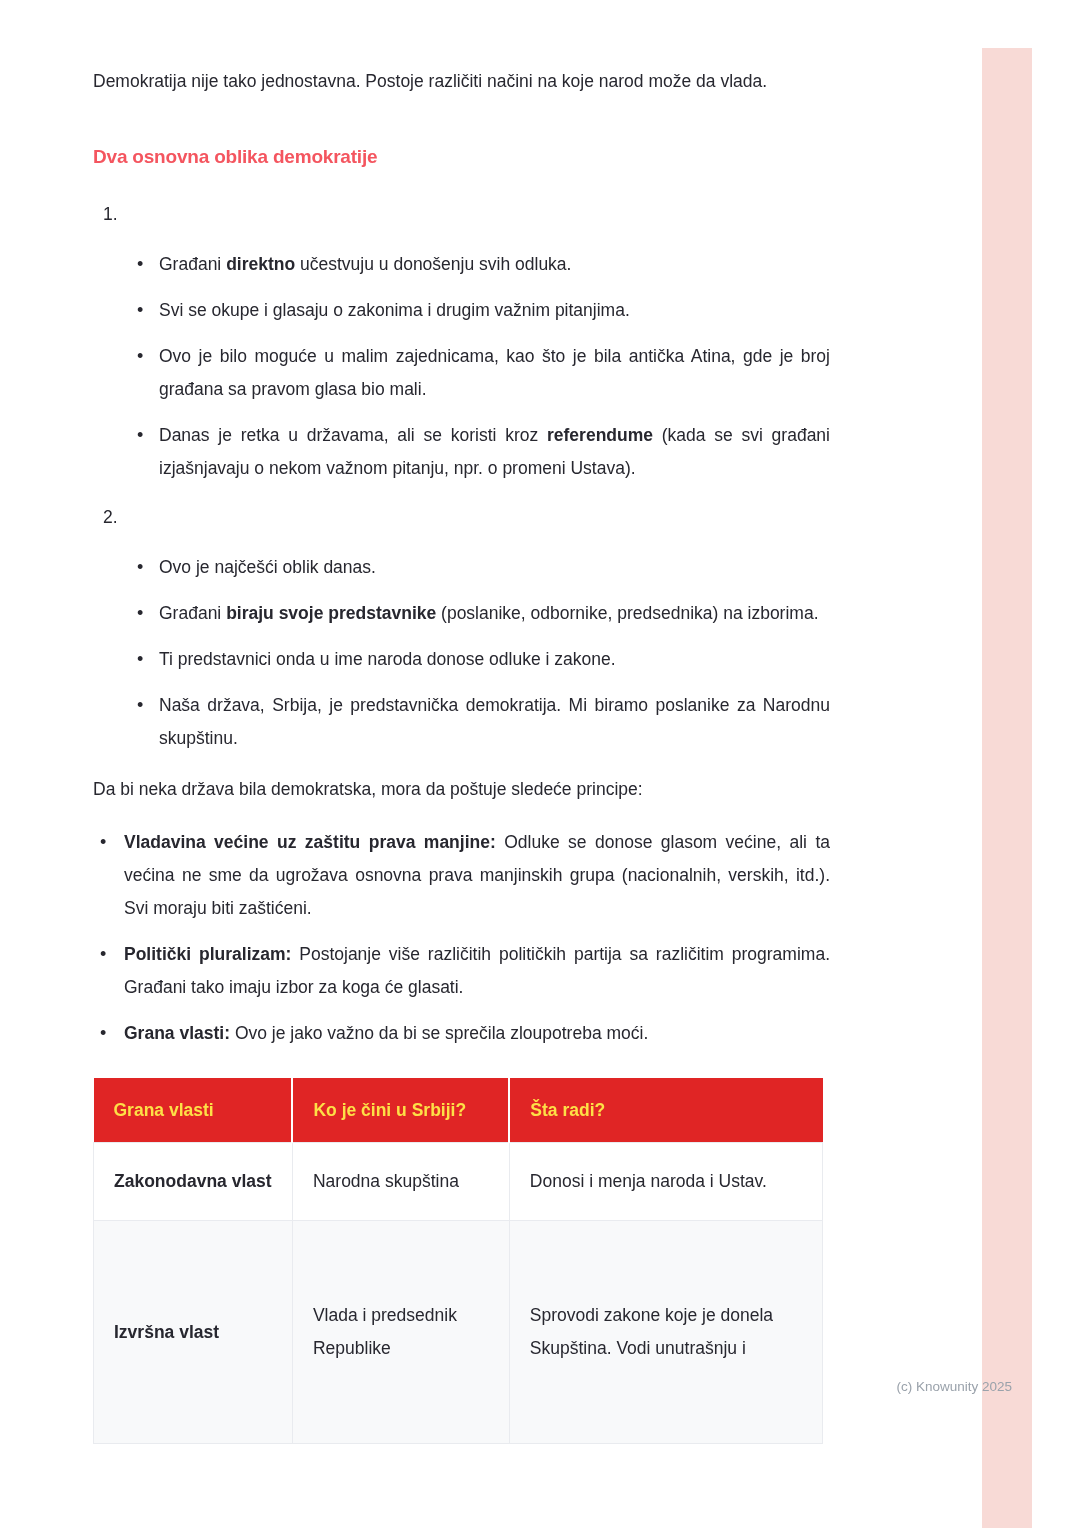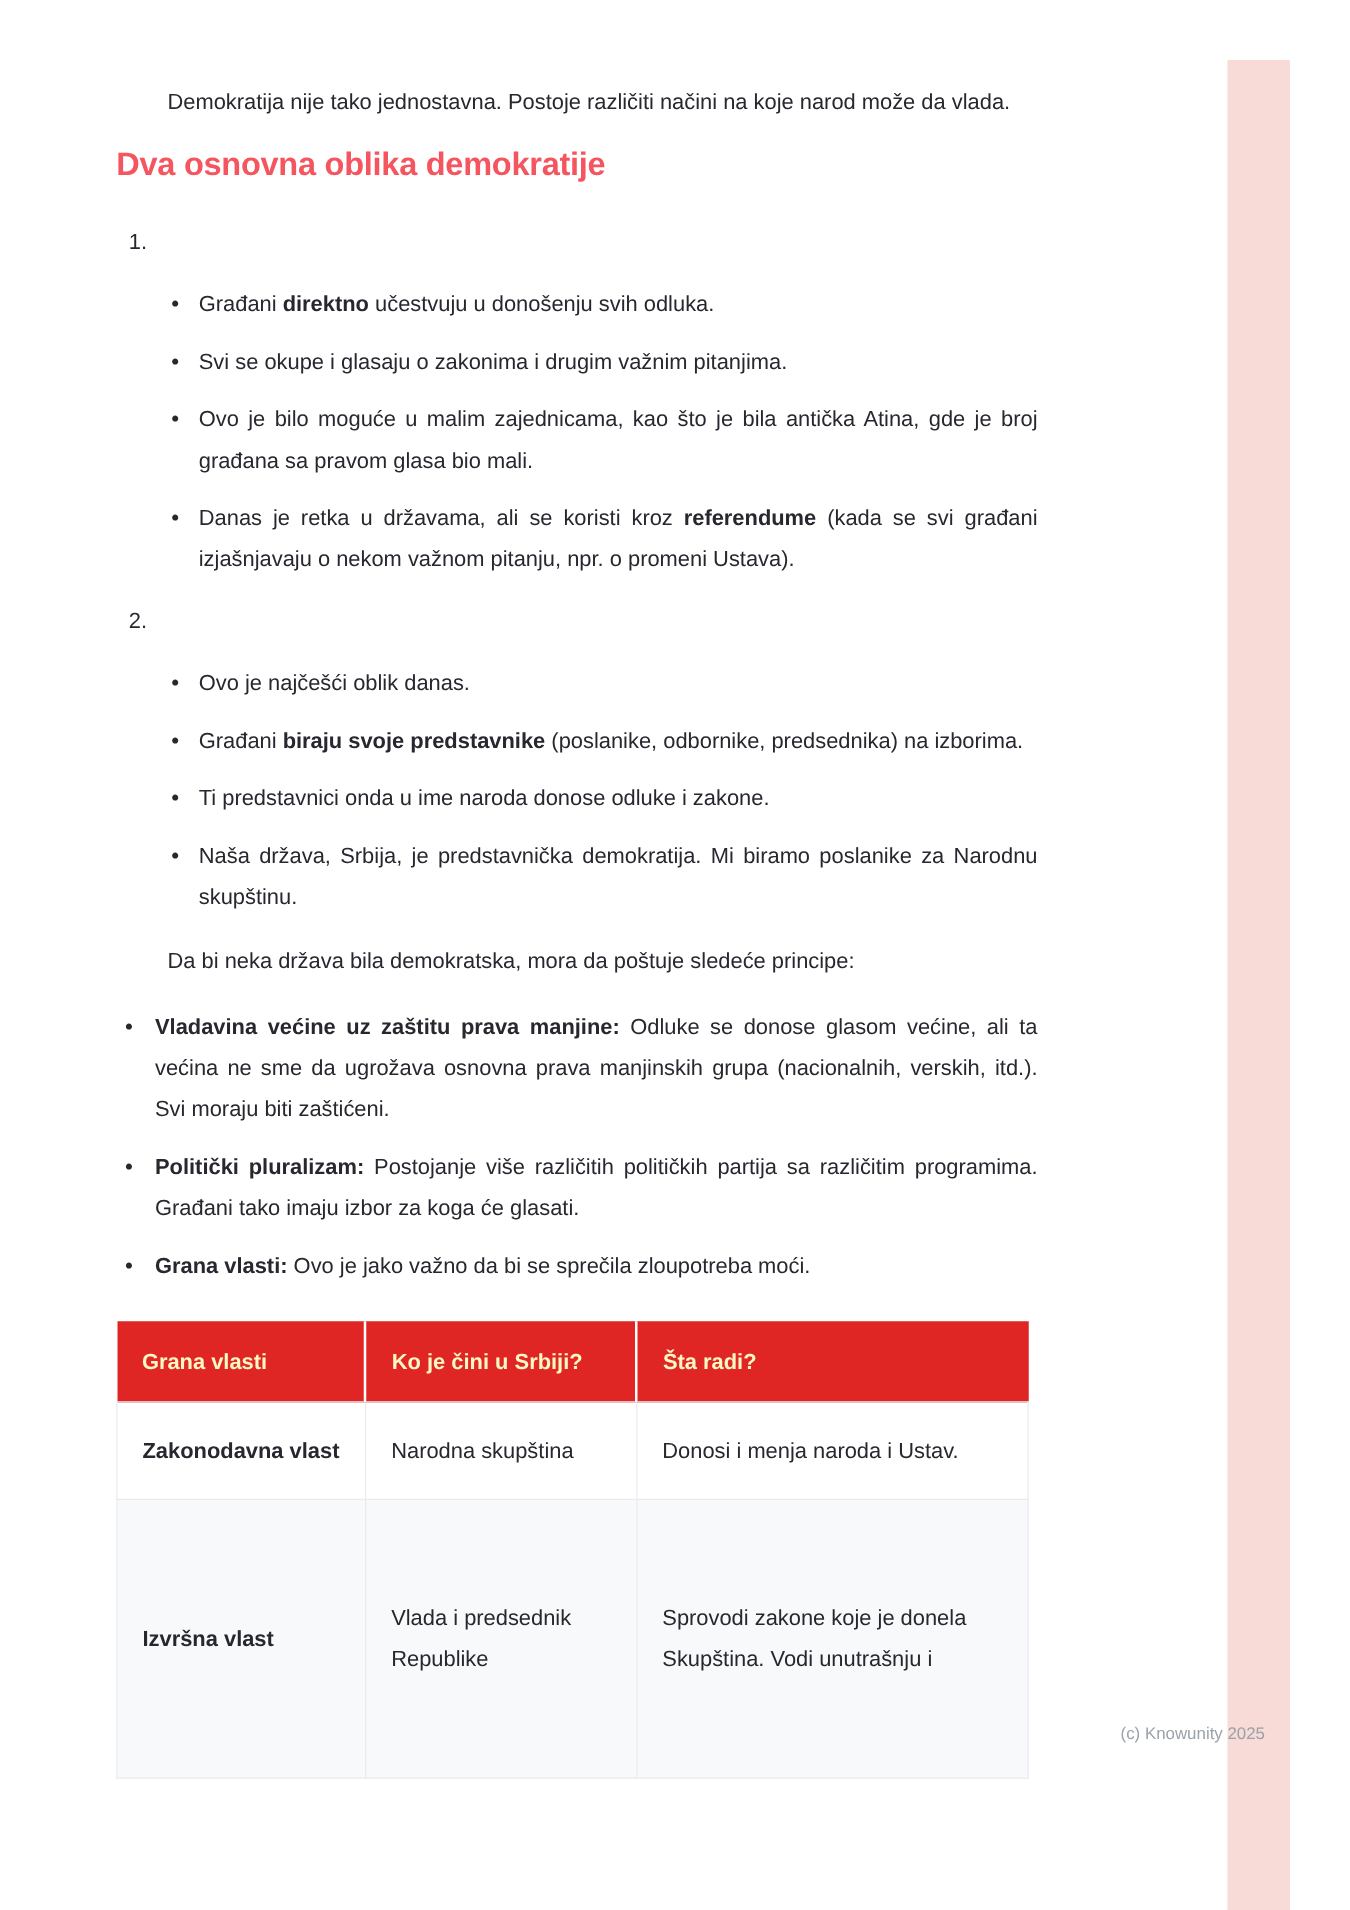--- a/index.html
+++ b/index.html
@@ -25,27 +25,26 @@
     position: absolute;
     left: 93px;
     top: 46px;
     width: 737px;
     z-index: 1;
   }
   .para {
     font-size: 17.5px;
     line-height: 34px;
     text-align: justify;
-    margin-left: 41px;
   }
   .section-title {
     color: var(--accent, #f4555f);
-    font-size: 26px;
+    font-size: 19px;
     font-weight: 700;
-    margin: 18px 0 30px 0;
+    margin: 48px 0 30px 0;
     letter-spacing: -0.2px;
   }
   .num-item { margin-bottom: 16px; }
   .num-heading {
     display: flex;
     gap: 7px;
     padding-left: 10px;
     font-size: 17.5px;
     line-height: 33px;
   }
@@ -78,21 +77,21 @@
   .principles .bullet-item { margin-bottom: 13px; }
   .principles .bullet-marker { width: 24px; }
   .gov-table {
     width: 730px;
     border-collapse: collapse;
     margin-top: 28px;
     font-size: 17.5px;
   }
   .gov-table th {
     background: var(--table-header, #e02525);
-    color: #fef9c3;
+    color: #fde047;
     text-align: left;
     font-weight: 700;
     padding: 20px;
     line-height: 24px;
   }
   .gov-table th + th { border-left: 2px solid #ffffff; }
   .gov-table th:nth-child(1) { width: 170px; }
   .gov-table th:nth-child(2) { width: 199px; margin-left: 44px; }
   .gov-table th:nth-child(3) { width: 323px; }
   .gov-table td {

